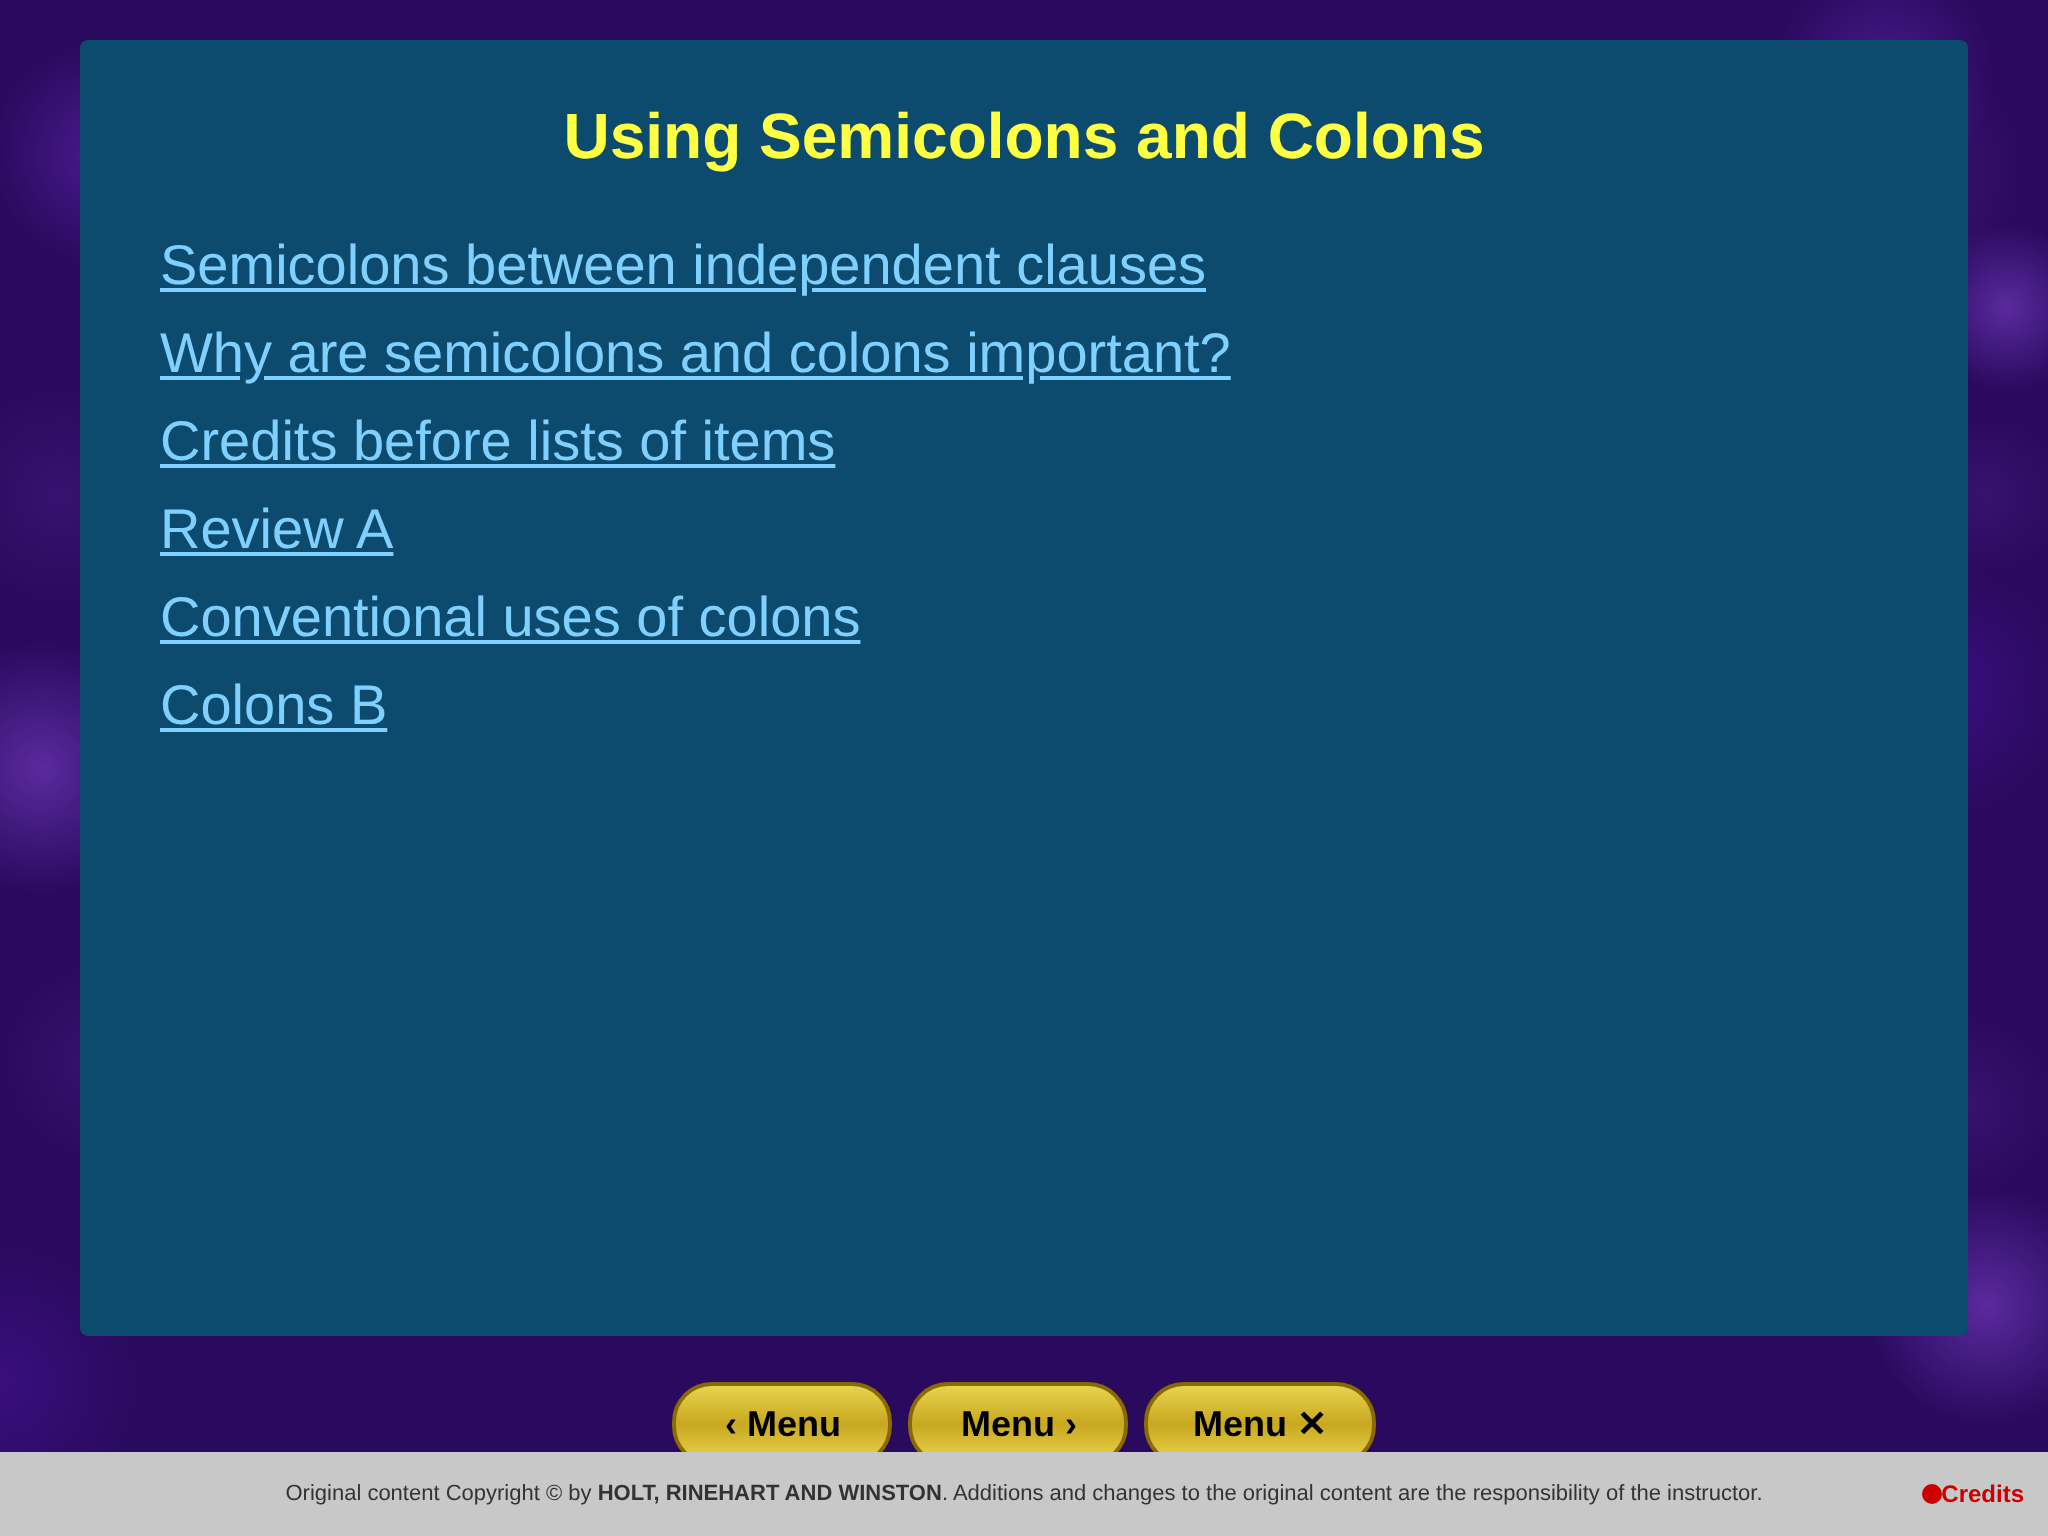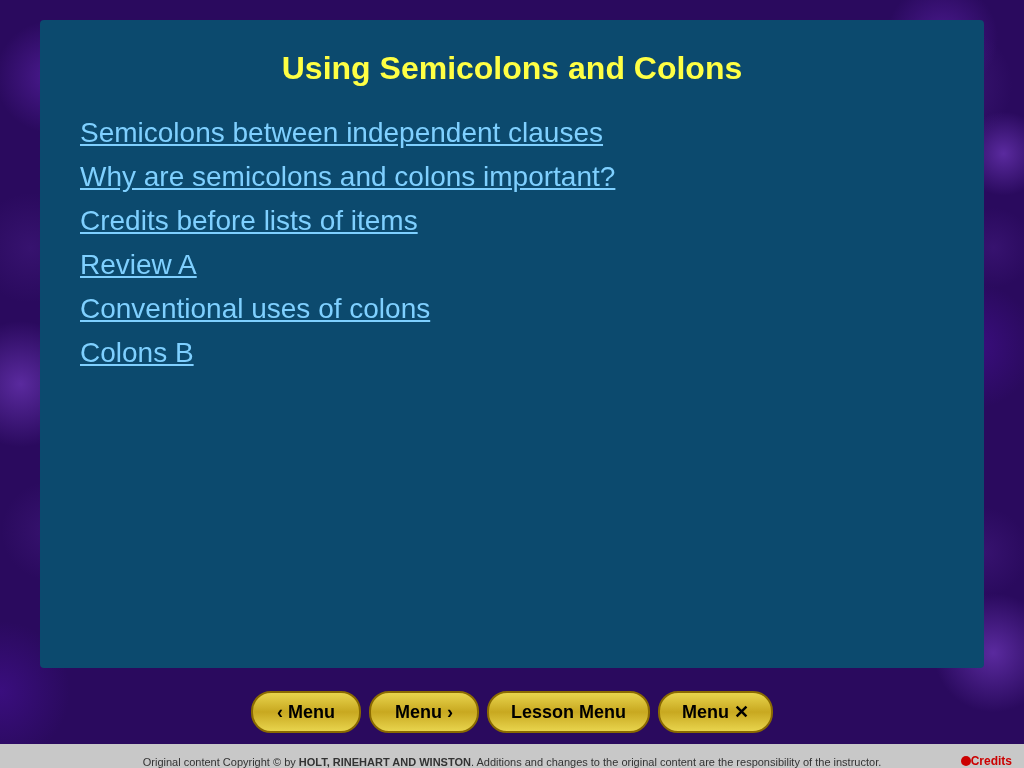--- a/index.html
+++ b/index.html
@@ -126,25 +126,25 @@
 
     .nav-btn.wide {
       min-width: 150px;
     }
 
     .footer-strip {
       position: absolute;
       bottom: 0;
       left: 0;
       right: 0;
-      height: 24px;
+      height: 42px;
       background-color: #c8c8c8;
       z-index: 3;
       display: flex;
-      align-items: flex-end;
+      align-items: center;
       justify-content: center;
     }
 
     .footer-strip .copyright-content {
       font-size: 11px;
       font-family: Arial, Helvetica, sans-serif;
       color: #333;
     }
 
     .footer-credits {
@@ -195,23 +195,20 @@
 
 <div class="nav-buttons">
   <button class="nav-btn">
     <span>‹</span>
     <span>Menu</span>
   </button>
   <button class="nav-btn">
     <span>Menu</span>
     <span>›</span>
   </button>
-  <button class="nav-btn wide">
-    <span>Lesson Menu</span>
-  </button>
   <button class="nav-btn">
     <span>Menu</span>
     <span>✕</span>
   </button>
 </div>
 
 <div class="footer-strip">
   <div class="copyright-content">
     <span>Original content Copyright © by </span><strong>HOLT, RINEHART AND WINSTON</strong><span>. Additions and changes to the original content are the responsibility of the instructor.</span>
   </div>

